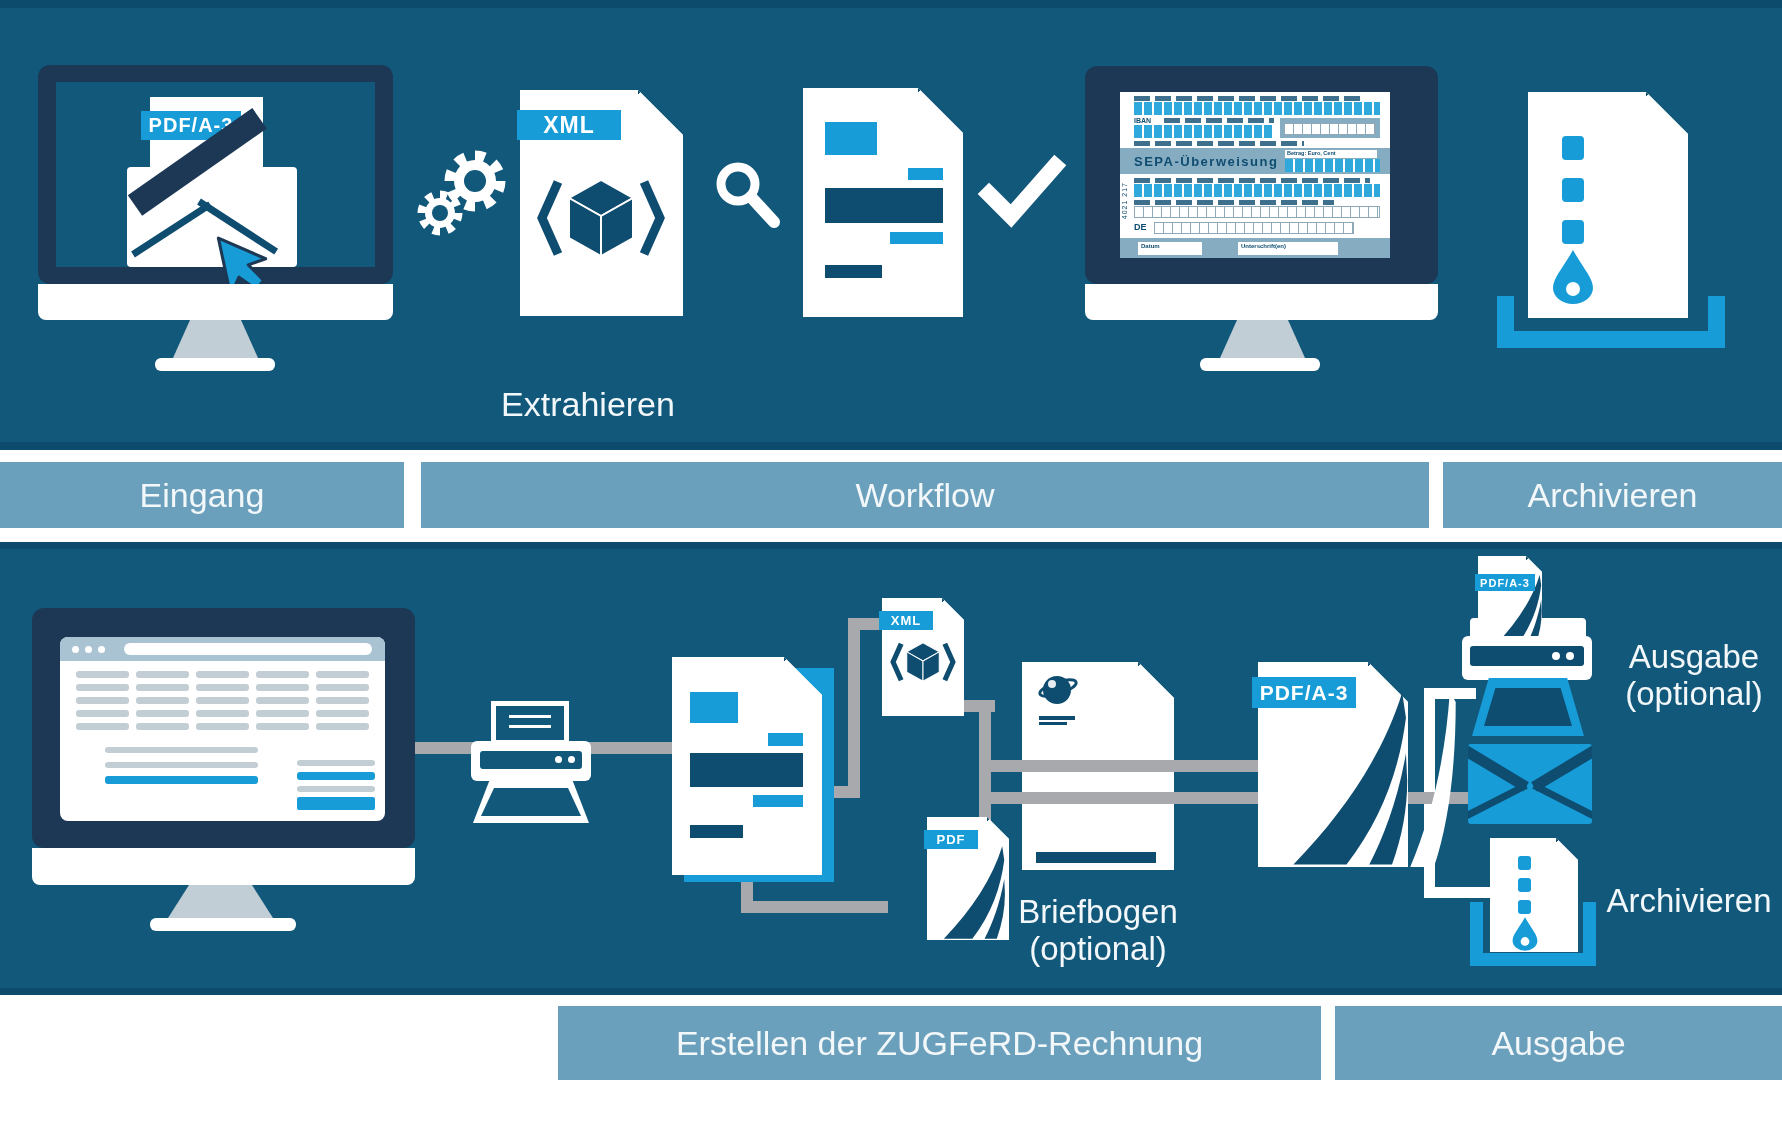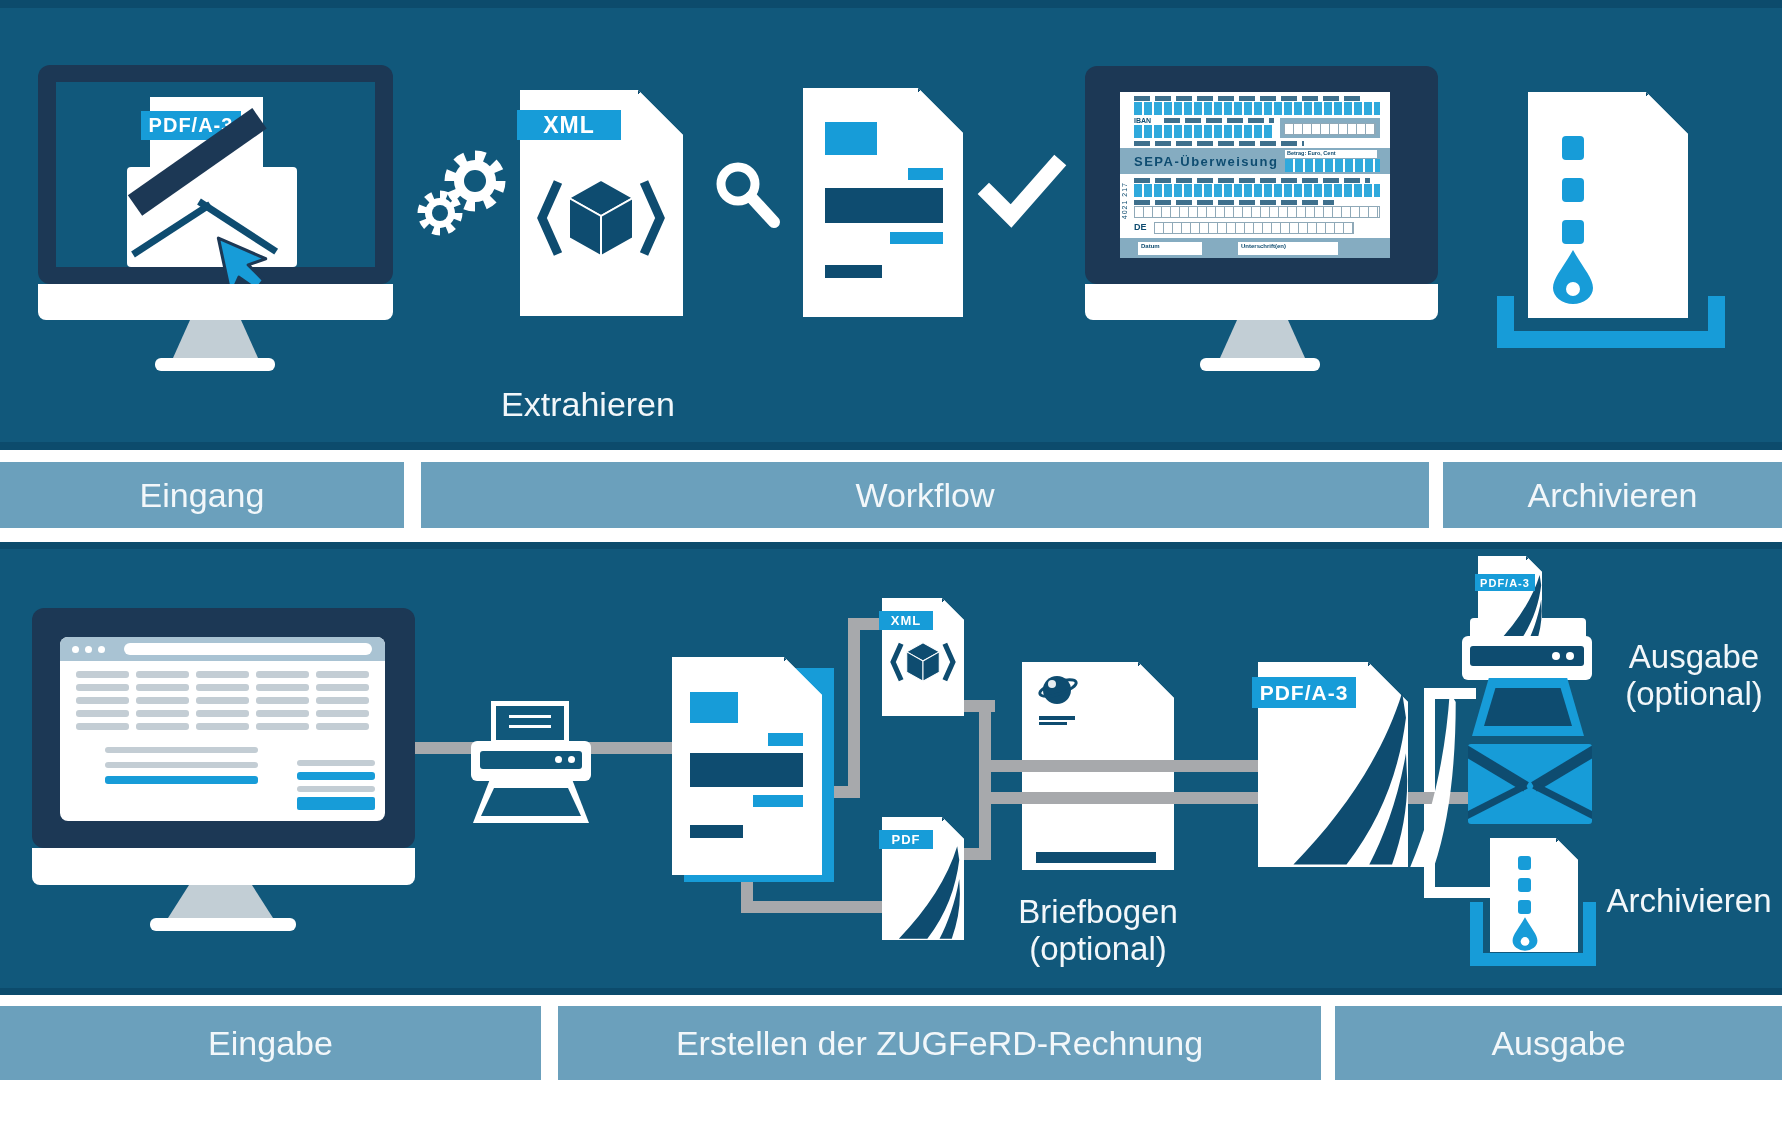--- a/index.html
+++ b/index.html
@@ -258,21 +258,21 @@
     </div>
     <svg style="left:8px;top:38px;" width="66" height="52" viewBox="0 0 130 100">
       <path d="M22,14 L6,50 L22,86" fill="none" stroke="#0E4C70" stroke-width="10"></path>
       <path d="M108,14 L124,50 L108,86" fill="none" stroke="#0E4C70" stroke-width="10"></path>
       <polygon points="65,12 97,30 65,48 33,30" fill="#0E4C70" stroke="#fff" stroke-width="2"></polygon>
       <polygon points="33,30 65,48 65,88 33,70" fill="#0E4C70" stroke="#fff" stroke-width="2"></polygon>
       <polygon points="65,48 97,30 97,70 65,88" fill="#0E4C70" stroke="#fff" stroke-width="2"></polygon>
     </svg>
   </div>
 
-  <div style="left:882px;top:817px;width:82px;height:123px;">
+  <div style="left:927px;top:817px;width:82px;height:123px;">
     <div class="page" style="left:0;top:0;width:82px;height:123px;clip-path:polygon(0 0,calc(100% - 22px) 0,100% 22px,100% 100%,0 100%);"></div>
     <div class="flap" style="left:60px;top:0;width:22px;height:22px;"></div>
     <div class="badge" style="left:-3px;top:13px;width:54px;height:19px;font-size:13px;">
       <span style="position:static;">PDF</span>
     </div>
     <svg style="left:6px;top:28px;" width="76" height="95" viewBox="0 0 100 140">
       <path d="M96,2 C82,48 52,95 10,138 L52,138 C80,102 94,62 99,22 Z" fill="#0E4C70"></path>
       <path d="M99,50 C93,85 82,115 70,138 L88,138 C96,116 100,94 100,72 Z" fill="#0E4C70"></path>
     </svg>
   </div>
@@ -360,23 +360,20 @@
     <span style="position:static;display:block;">(optional)</span>
   </div>
   <div class="outlabel" style="left:1606px;top:638px;width:176px;">
     <span style="position:static;display:block;">Ausgabe</span>
     <span style="position:static;display:block;">(optional)</span>
   </div>
   <div class="outlabel" style="left:1596px;top:882px;width:186px;">
     <span style="position:static;display:block;">Archivieren</span>
   </div>
 
-  <div class="band" style="left:0;top:1006px;width:541px;height:74px;">
-      <span>Eingabe</span>
-    </div>
   <div class="band" style="left:1335px;top:1006px;width:447px;height:74px;">
       <span>Ausgabe</span>
     </div>
   <div class="band" style="left:558px;top:1006px;width:763px;height:74px;">
       <span>Erstellen der ZUGFeRD-Rechnung</span>
     </div>
 
 
 </div>
 

